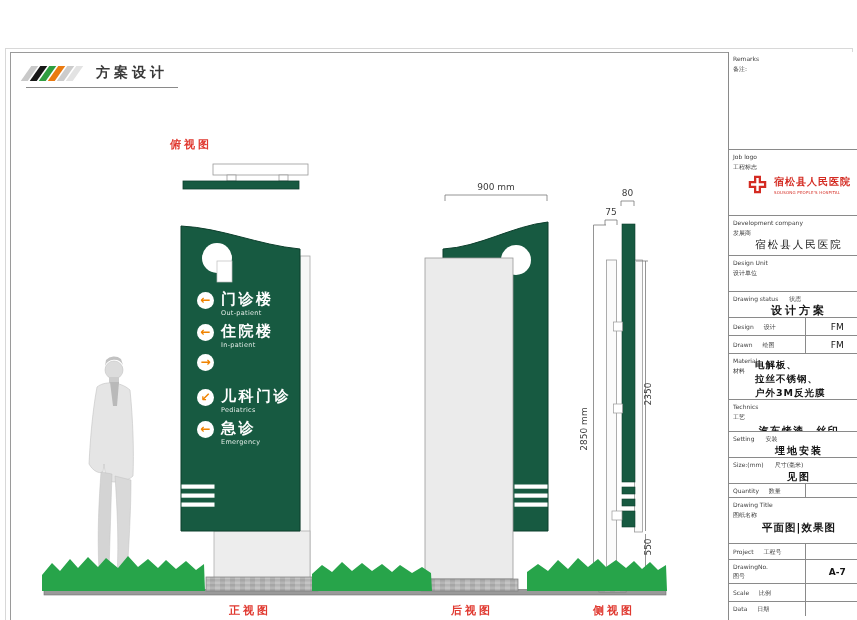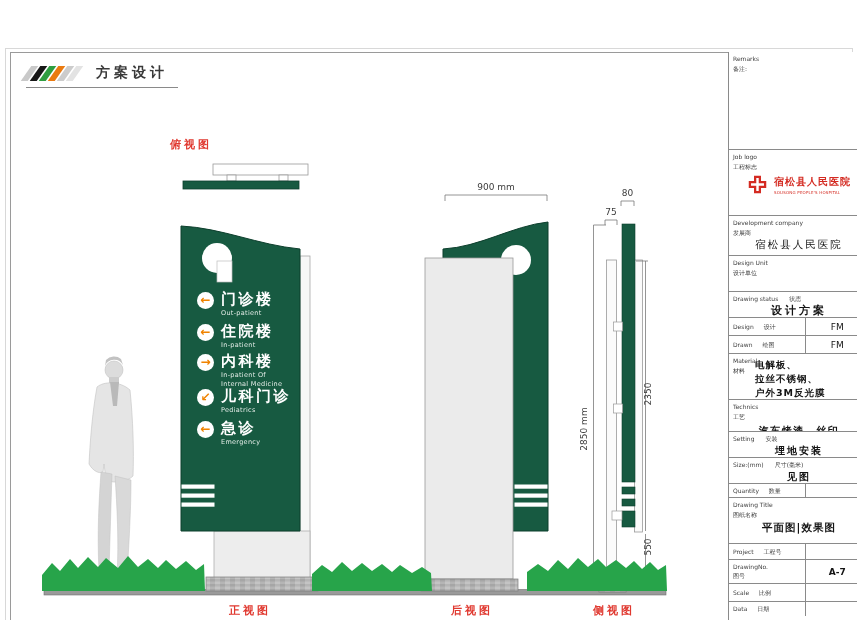--- a/index.html
+++ b/index.html
@@ -167,25 +167,20 @@
   </div>
   <div class="sign-item" style="top:280px">
     <span class="sign-arrow" style="color: rgb(240, 131, 0);">←</span>
     <div>
       <div class="sign-zh">住院楼</div>
       <div class="sign-en">In-patient</div>
     </div>
   </div>
   <div class="sign-item" style="top:310px">
     <span class="sign-arrow" style="color: rgb(240, 131, 0);">→</span>
-    <div>
-      <div class="sign-zh">内科楼</div>
-      <div class="sign-en">In-patient Of
-Internal Medicine</div>
-    </div>
   </div>
   <div class="sign-item" style="top:345px">
     <span class="sign-arrow" style="color: rgb(240, 131, 0);">↙</span>
     <div>
       <div class="sign-zh">儿科门诊</div>
       <div class="sign-en">Pediatrics</div>
     </div>
   </div>
   <div class="sign-item" style="top:377px">
     <span class="sign-arrow" style="color: rgb(240, 131, 0);">←</span>

